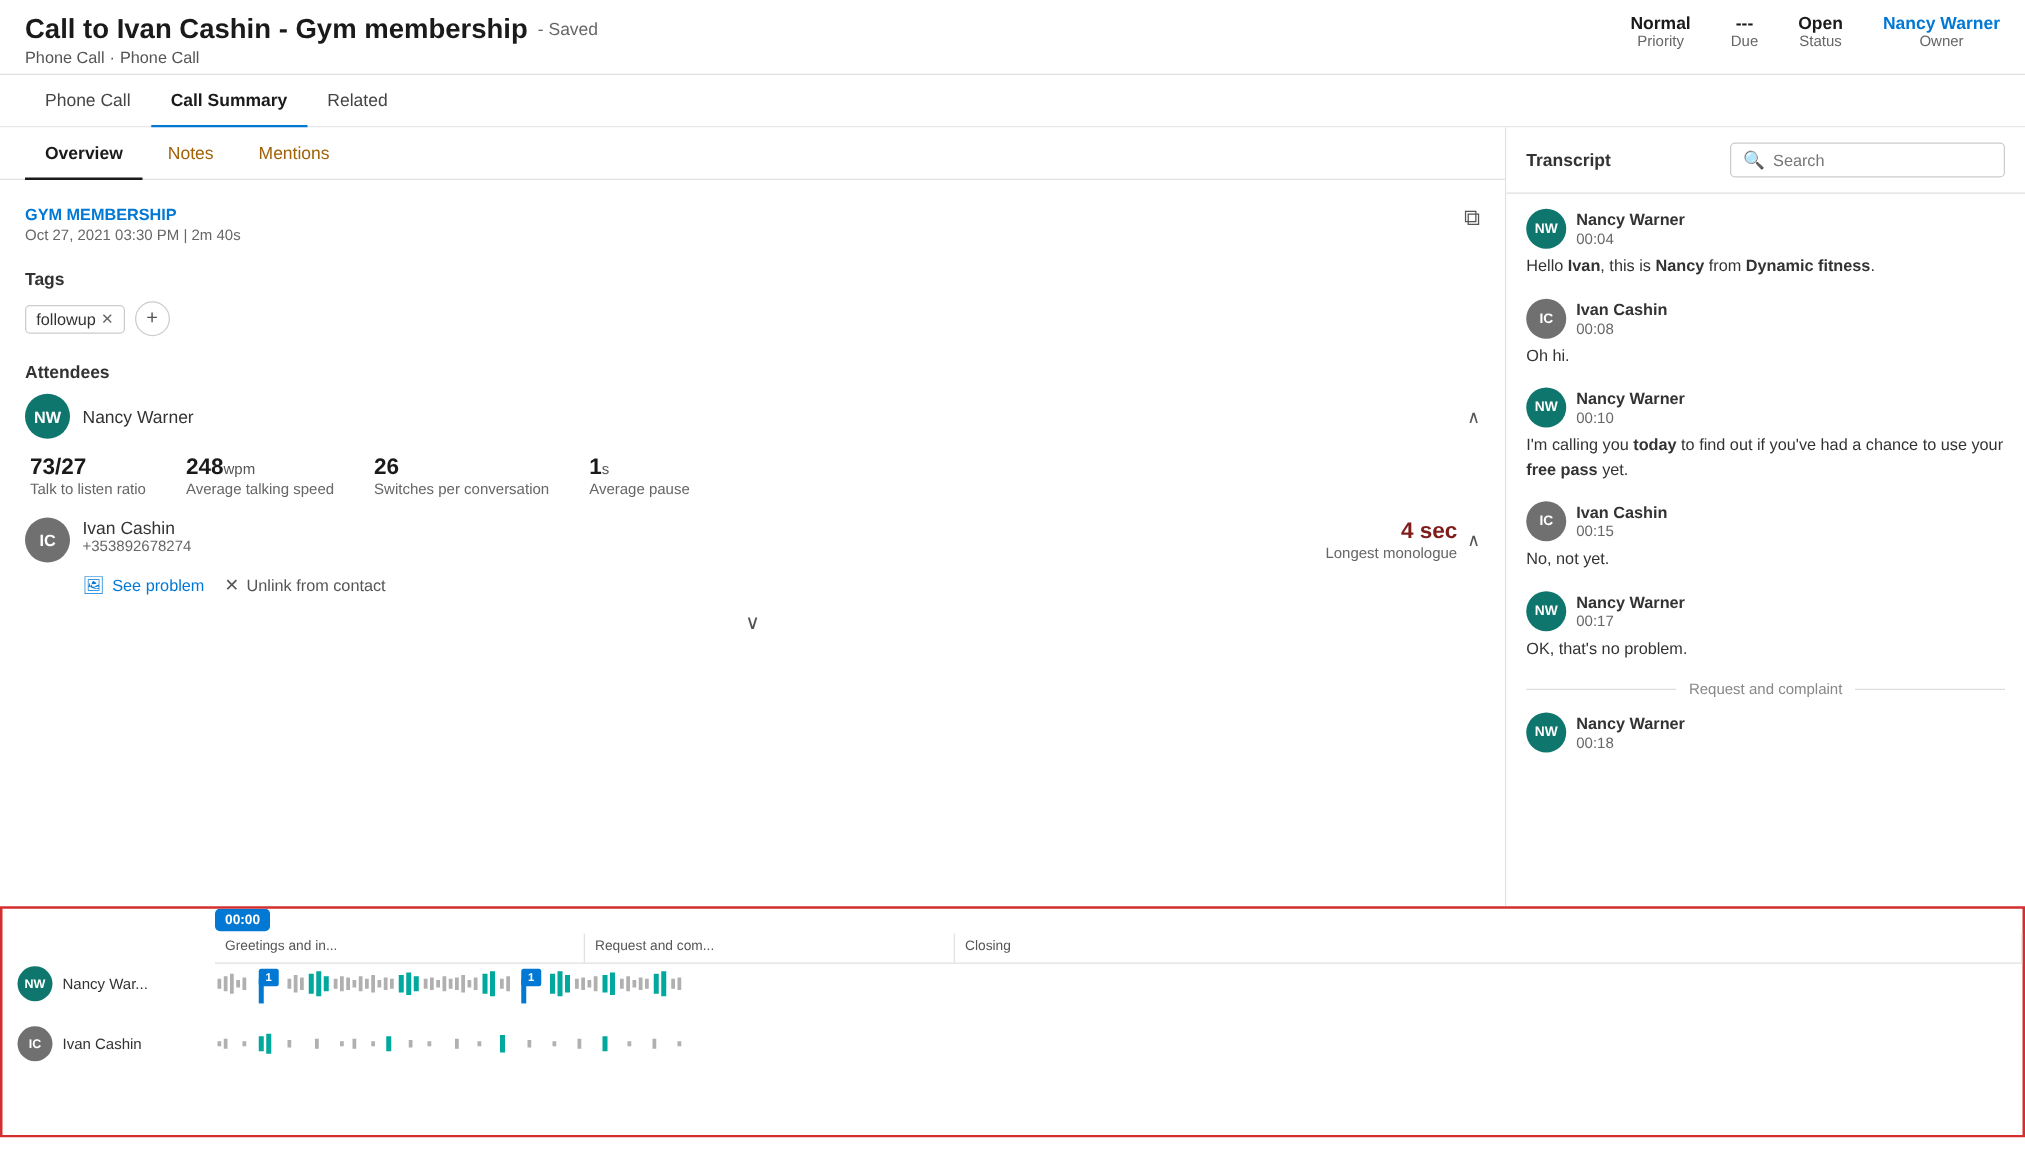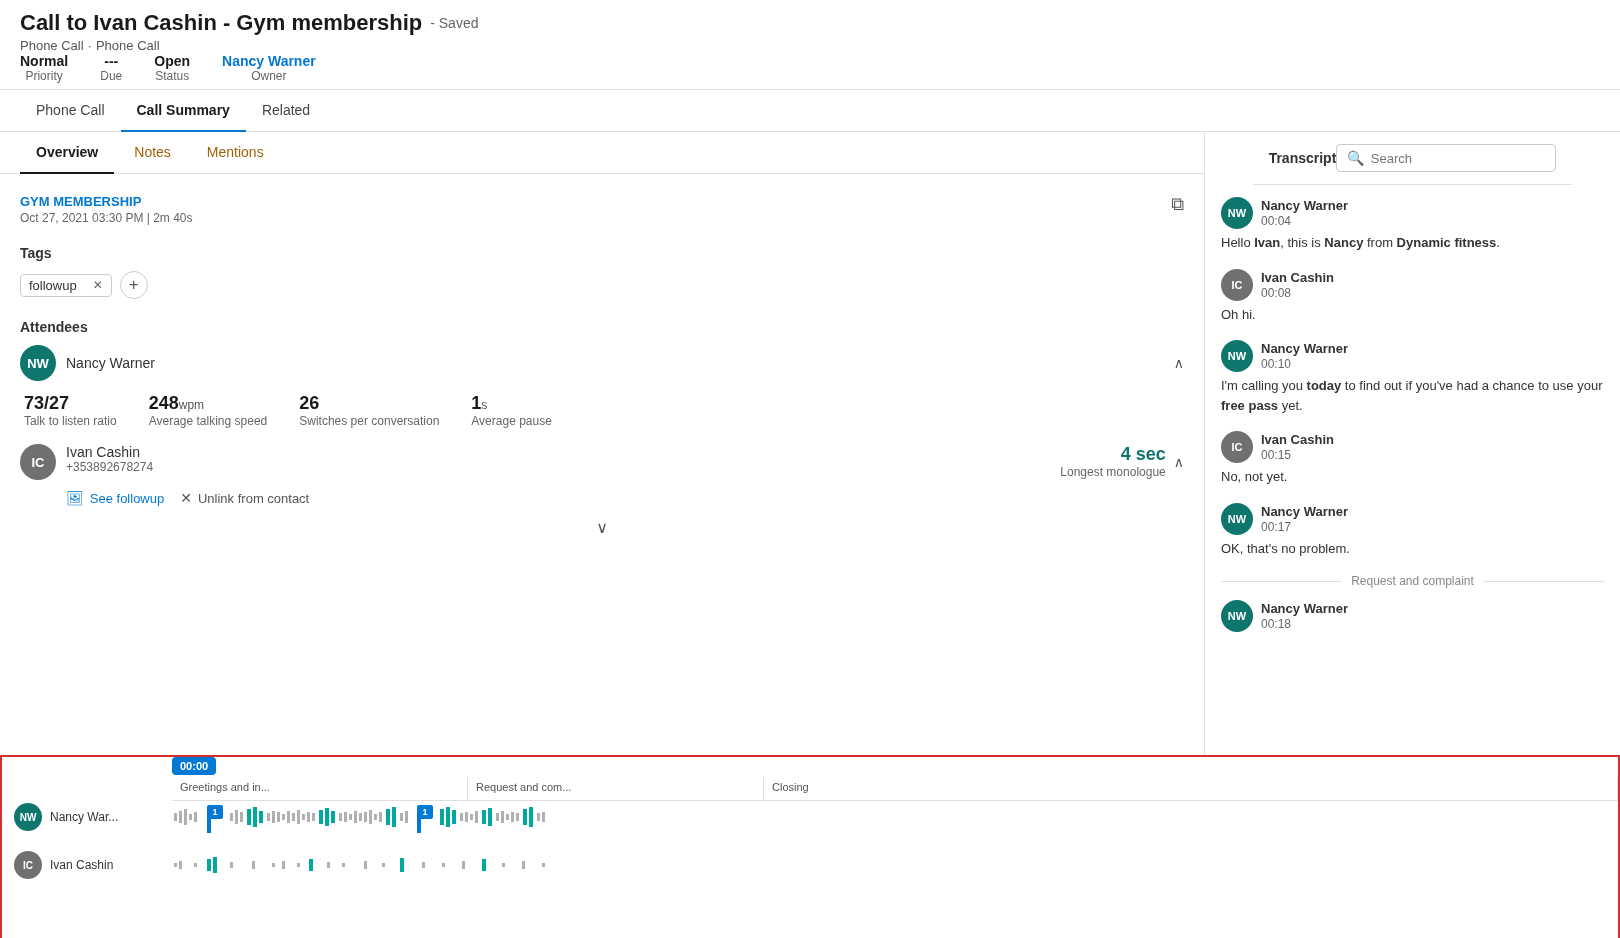--- a/index.html
+++ b/index.html
@@ -6,21 +6,20 @@
     body { font-family: 'Segoe UI', sans-serif; font-size: 14px; background: #fff; color: #333; overflow: hidden; }
 
     
     .header {
       display: flex;
       align-items: flex-start;
       justify-content: space-between;
       padding: 10px 20px 6px 20px;
       border-bottom: 1px solid #e0e0e0;
       background: #fff;
-      flex-direction: column;
     }
     .header-left {}
     .header-title {
       font-size: 22px;
       font-weight: 600;
       color: #1a1a1a;
       display: flex;
       align-items: center;
       gap: 8px;
     }
@@ -151,21 +150,21 @@
     }
     .tags-container {
       display: flex;
       align-items: center;
       gap: 8px;
       flex-wrap: wrap;
     }
     .tag {
       display: flex;
       align-items: center;
-      gap: 16px;
+      gap: 4px;
       border: 1px solid #ccc;
       border-radius: 4px;
       padding: 3px 8px;
       font-size: 13px;
       background: #fff;
     }
     .tag-remove {
       cursor: pointer;
       color: #666;
       font-size: 12px;
@@ -252,21 +251,21 @@
     }
     .ivan-info {}
     .ivan-name { font-size: 14px; font-weight: 500; }
     .ivan-phone { font-size: 12px; color: #666; }
     .ivan-right {
       text-align: right;
     }
     .monologue-value {
       font-size: 18px;
       font-weight: 700;
-      color: #0f766e;
+      color: #7f1d1d;
       text-align: right;
     }
     .monologue-label { font-size: 12px; color: #666; }
 
     .ivan-actions {
       display: flex;
       gap: 16px;
       margin-top: 10px;
       padding-left: 46px;
     }
@@ -288,21 +287,20 @@
       font-size: 16px;
     }
 
     
     .right-panel {
       width: 415px;
       background: #fff;
       display: flex;
       flex-direction: column;
       overflow: hidden;
-      align-items: center;
     }
     .transcript-header {
       display: flex;
       align-items: center;
       justify-content: space-between;
       padding: 12px 16px;
       border-bottom: 1px solid #e0e0e0;
     }
     .transcript-title {
       font-size: 14px;
@@ -548,21 +546,21 @@
               <div class="monologue-label">Longest monologue</div>
             </div>
             <div class="chevron">∧</div>
           </div>
         </div>
       </div>
 
       <div class="ivan-actions">
         <div class="ivan-action">
           <span class="icon">🖼</span>
-          <span>See followup</span>
+          <span>See problem</span>
         </div>
         <div class="ivan-action" style="color:#555;">
           <span class="icon">✕</span>
           <span>Unlink from contact</span>
         </div>
       </div>
 
       <div class="expand-arrow">∨</div>
     </div>
   </div>

